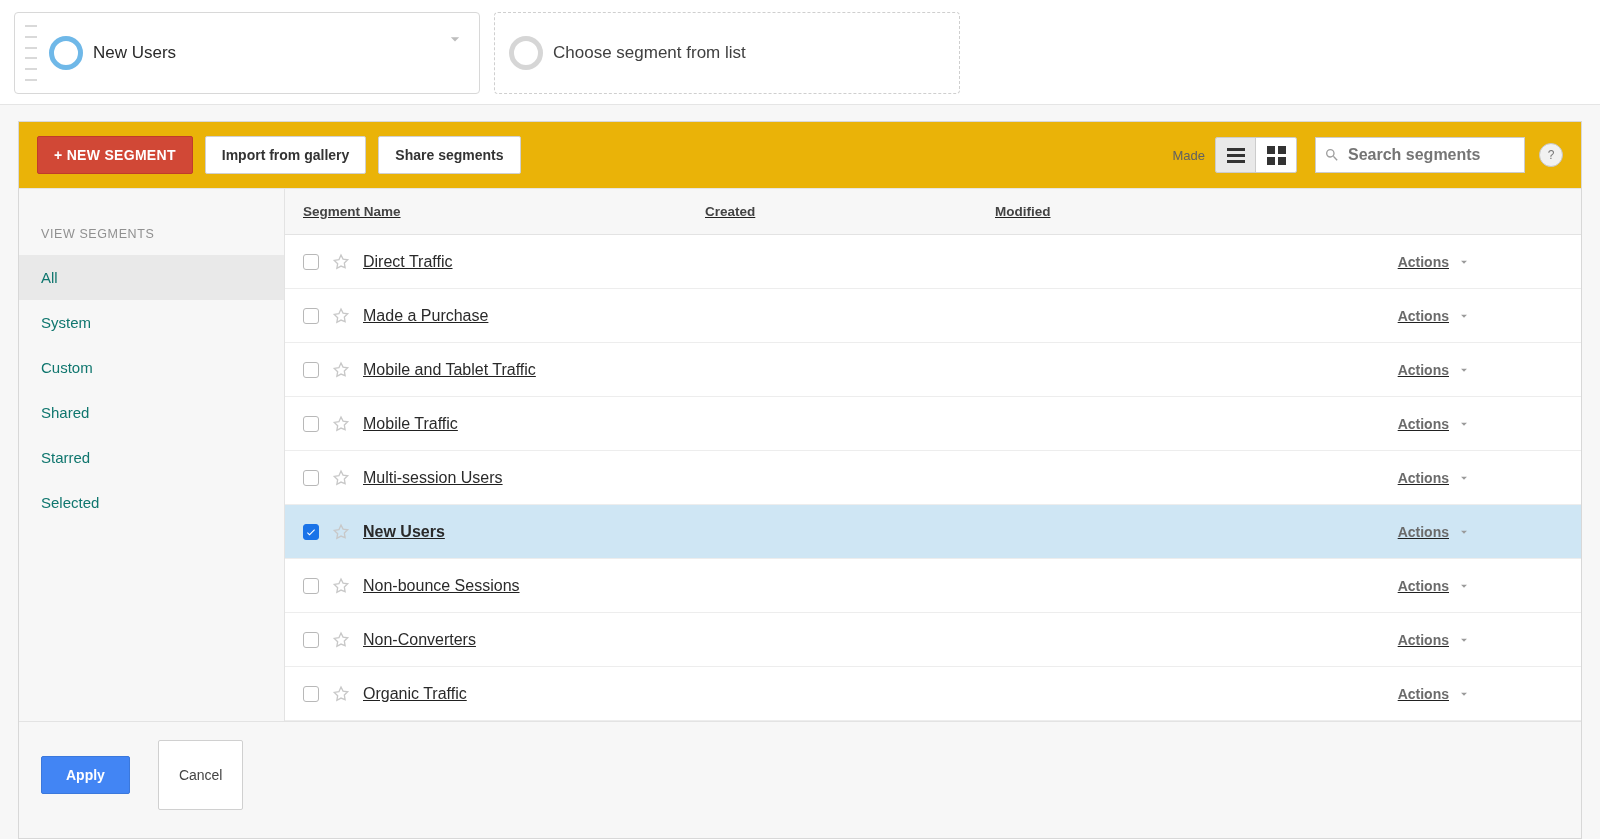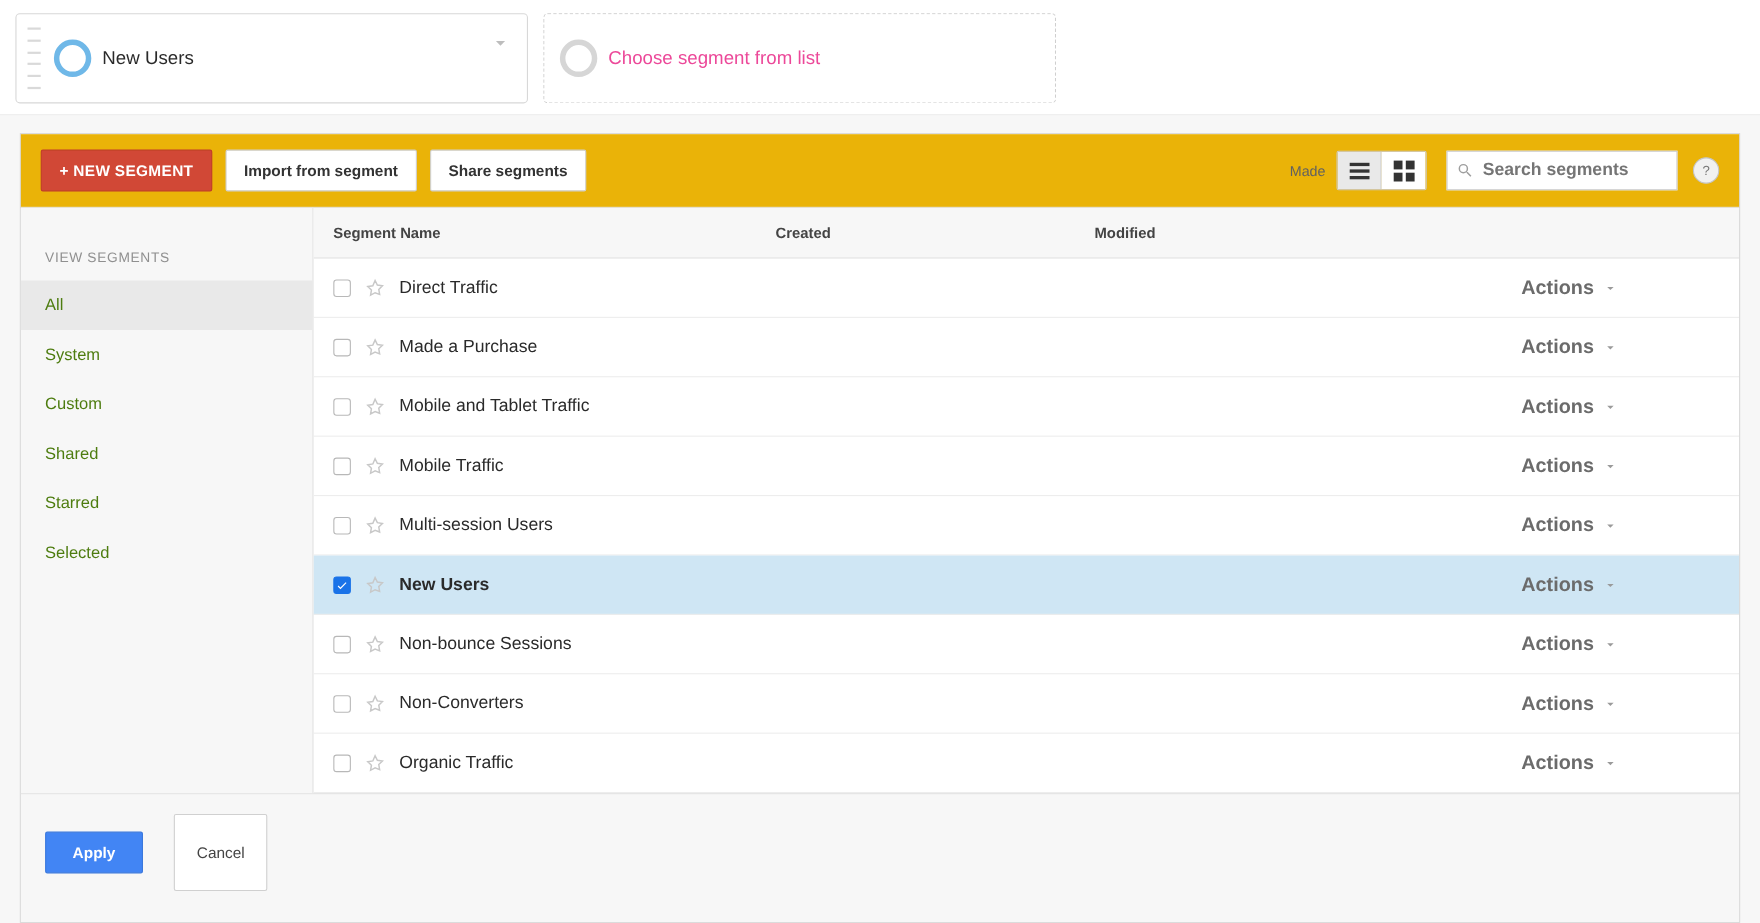--- a/index.html
+++ b/index.html
@@ -45,21 +45,21 @@
   .segment-pill .circle {
     width: 34px; height: 34px; border-radius: 50%;
     margin: 0 10px 0 4px;
   }
   .segment-pill.active .circle { border: 5px solid #6fb8e8; background: #fff; }
   .segment-pill.placeholder { border: 1.5px dashed #cfcfcf; }
   .segment-pill.placeholder .circle { border: 5px solid #d6d6d6; background: #fff; }
   .segment-pill .label {
     font-size: 17px; color: #2a2a2a;
   }
-  .segment-pill.placeholder .label { color: #ec4899; }
+  .segment-pill.placeholder .label { color: #404040; }
   .segment-pill .chev {
     position: absolute; right: 14px; top: 16px;
     color: #bdbdbd;
   }
 
   
   .panel-outer {
     padding: 16px 18px 0 18px;
     background: #f7f7f7;
   }
@@ -130,26 +130,26 @@
     background: #f7f7f7;
     border-right: 1px solid #e3e3e3;
     padding-top: 30px;
   }
   .side-head {
     color: #909090; font-size: 12.5px; letter-spacing: 0.6px;
     padding: 8px 22px 14px 22px;
   }
   .side-item {
     padding: 14px 22px;
-    font-size: 15px; color: #4d7c0f;
+    font-size: 15px; color: #0f766e;
     cursor: pointer;
   }
   .side-item.active { background: #e9e9e9; }
 
-  .table-wrap { flex: 1; overflow: hidden; }
+  .table-wrap { flex: 1; overflow: hidden; text-decoration: underline; }
   .thead {
     display:flex; align-items:center;
     height: 46px;
     background: #f7f7f7;
     border-bottom: 1px solid #e3e3e3;
     font-weight:700; font-size:13.5px; color:#444;
   }
   .col-name { flex: 0 0 420px; padding-left: 18px; }
   .col-created { flex: 0 0 290px; }
   .col-modified { flex: 0 0 290px; }
@@ -163,21 +163,21 @@
   }
   .row.selected { background: #cfe6f4; }
   .row .left {
     display:flex; align-items:center; gap:12px;
     flex: 0 0 420px;
   }
   .row .mid1 { flex: 0 0 290px; }
   .row .mid2 { flex: 0 0 290px; }
   .row .right {
     flex:1; display:flex; justify-content:flex-end; align-items:center;
-    padding-right: 110px; color:#6b6b6b; font-weight:700; font-size:18px;
+    padding-right: 110px; color:#6b6b6b; font-weight:700; font-size:14px;
   }
   .row .right .caret { margin-left:8px; }
 
   .chk {
     width:16px;height:16px;border:1.5px solid #b8b8b8;border-radius:3px;background:#fff;
     display:inline-flex;align-items:center;justify-content:center;cursor:pointer;
   }
   .row.selected .chk {
     background:#1a73e8;border-color:#1a73e8;
   }
@@ -231,21 +231,21 @@
       <div class="circle"></div>
       <div class="label">Choose segment from list</div>
     </div>
   </div>
 
   <div class="panel-outer">
     <div class="panel">
 
       <div class="toolbar">
         <button class="btn red">+ NEW SEGMENT</button>
-        <button class="btn">Import from segment</button>
+        <button class="btn">Import from gallery</button>
         <button class="btn">Share segments</button>
         <div class="spacer"></div>
         <span class="view-label">Made</span>
         <div class="view-toggle">
           <button class="active">
             <span class="list-icon">
                 <span></span>
                 <span></span>
                 <span></span>
               </span>

